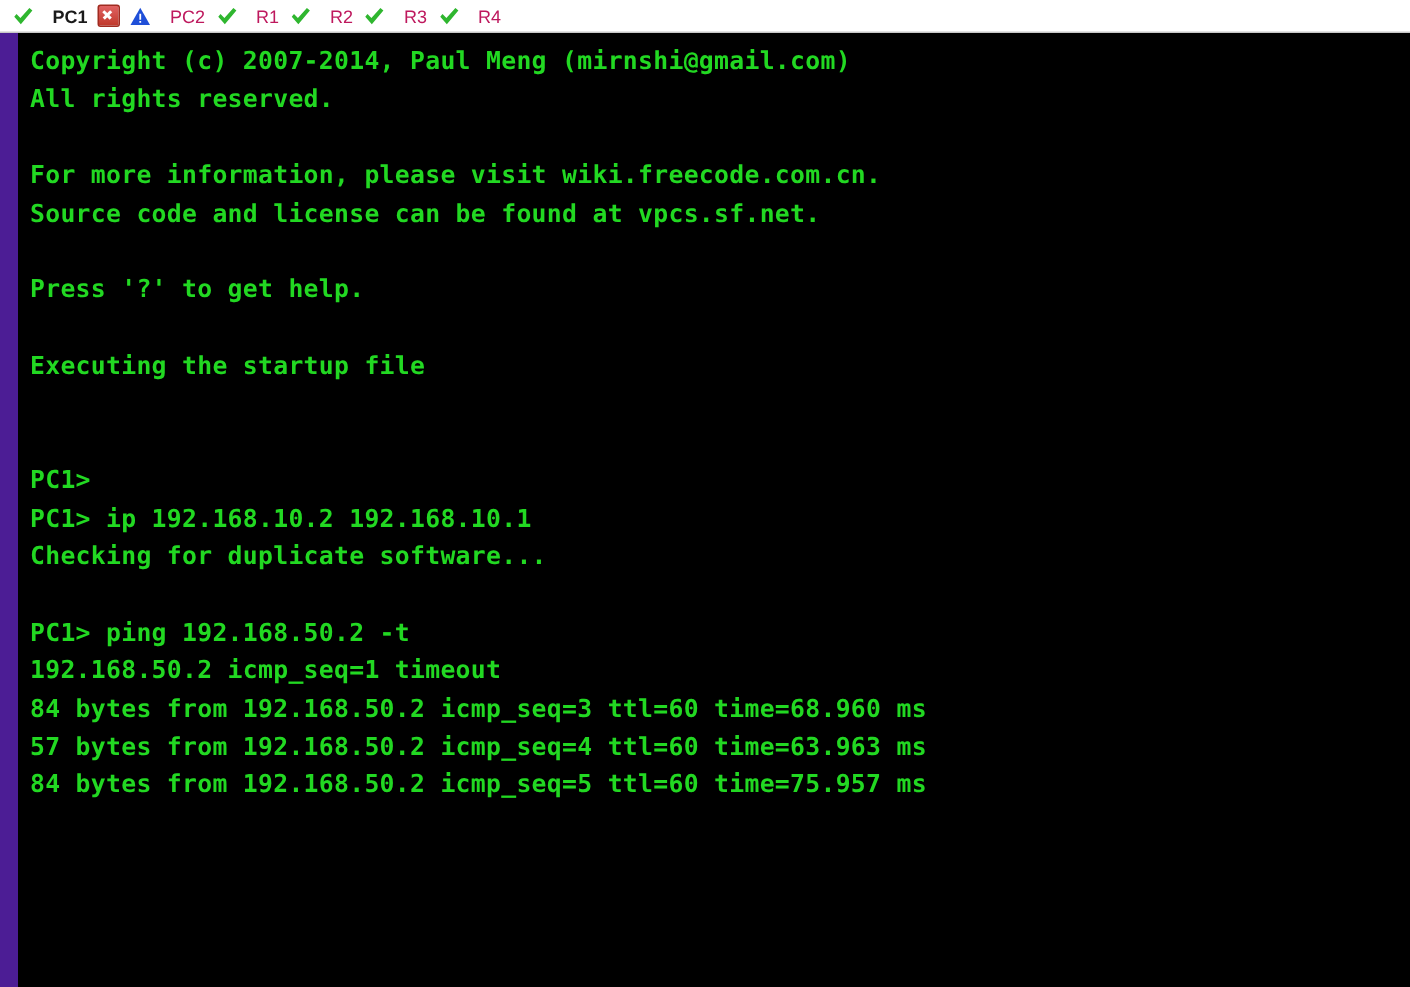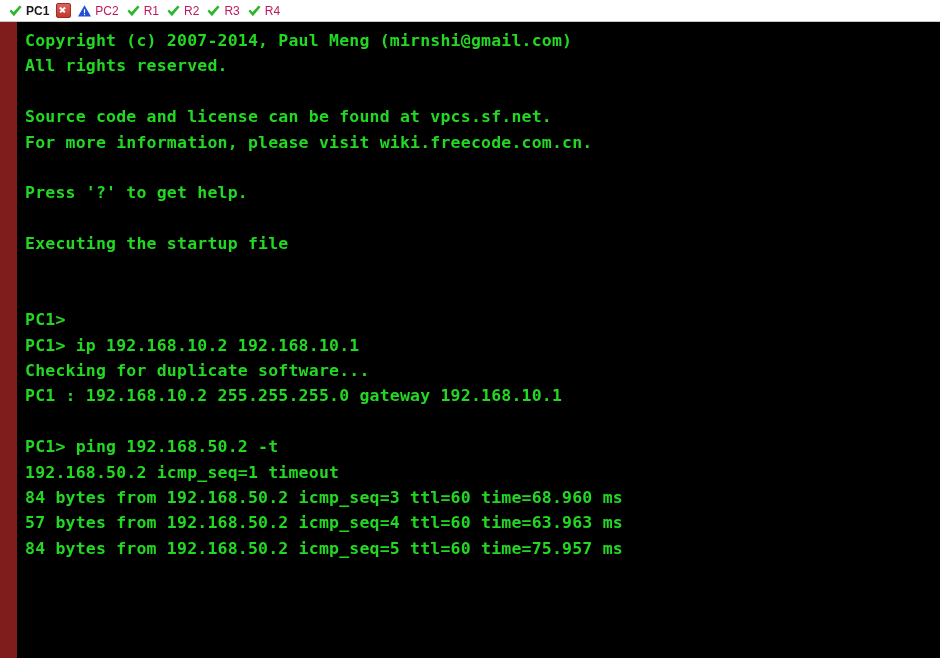--- a/index.html
+++ b/index.html
@@ -32,21 +32,21 @@
     align-items: center;
     padding-left: 6px;
     box-sizing: border-box;
     border-bottom: 1px solid #c8c8c8;
   }
   .tab {
     display: flex;
     align-items: center;
     height: 17px;
     padding: 0 5px 0 2px;
-    gap: 3px;
+    gap: 12px;
     white-space: nowrap;
   }
   .tab-label {
     font-size: 12px;
     color: #be185d;
     letter-spacing: 0px;
     line-height: 12px;
   }
   .tab.active .tab-label {
     color: #1a1a1a;
@@ -81,22 +81,22 @@
     width: 7px;
     height: 1.6px;
     background: #ffffff;
   }
   .closebtn::before { transform: rotate(45deg); }
   .closebtn::after  { transform: rotate(-45deg); }
 
   
   .terminal-wrap {
     flex: 1 1 auto;
-    background: #7f1d1d;
-    padding-left: 17px;
+    background: #4c1d95;
+    padding-left: 12px;
     box-sizing: border-box;
     position: relative;
     overflow: hidden;
   }
   .terminal {
     width: 100%;
     height: 100%;
     background: #000000;
     box-sizing: border-box;
     padding: 6px 0 0 8px;
@@ -170,32 +170,31 @@
         </span>
         <span class="tab-label">R4</span>
       </div>
     </div>
 
   <div class="terminal-wrap">
     <div class="terminal" id="terminal">
         <div class="term-line">Copyright (c) 2007-2014, Paul Meng (mirnshi@gmail.com)</div>
         <div class="term-line">All rights reserved.</div>
         <div class="term-line blank">&nbsp;</div>
+        <div class="term-line">For more information, please visit wiki.freecode.com.cn.</div>
         <div class="term-line">Source code and license can be found at vpcs.sf.net.</div>
-        <div class="term-line">For more information, please visit wiki.freecode.com.cn.</div>
         <div class="term-line blank">&nbsp;</div>
         <div class="term-line">Press '?' to get help.</div>
         <div class="term-line blank">&nbsp;</div>
         <div class="term-line">Executing the startup file</div>
         <div class="term-line blank">&nbsp;</div>
         <div class="term-line blank">&nbsp;</div>
         <div class="term-line">PC1&gt;</div>
         <div class="term-line">PC1&gt; ip 192.168.10.2 192.168.10.1</div>
         <div class="term-line">Checking for duplicate software...</div>
-        <div class="term-line">PC1 : 192.168.10.2 255.255.255.0 gateway 192.168.10.1</div>
         <div class="term-line blank">&nbsp;</div>
         <div class="term-line">PC1&gt; ping 192.168.50.2 -t</div>
         <div class="term-line">192.168.50.2 icmp_seq=1 timeout</div>
         <div class="term-line">84 bytes from 192.168.50.2 icmp_seq=3 ttl=60 time=68.960 ms</div>
         <div class="term-line">57 bytes from 192.168.50.2 icmp_seq=4 ttl=60 time=63.963 ms</div>
         <div class="term-line">84 bytes from 192.168.50.2 icmp_seq=5 ttl=60 time=75.957 ms</div>
       </div>
   </div>
 
 </div>

